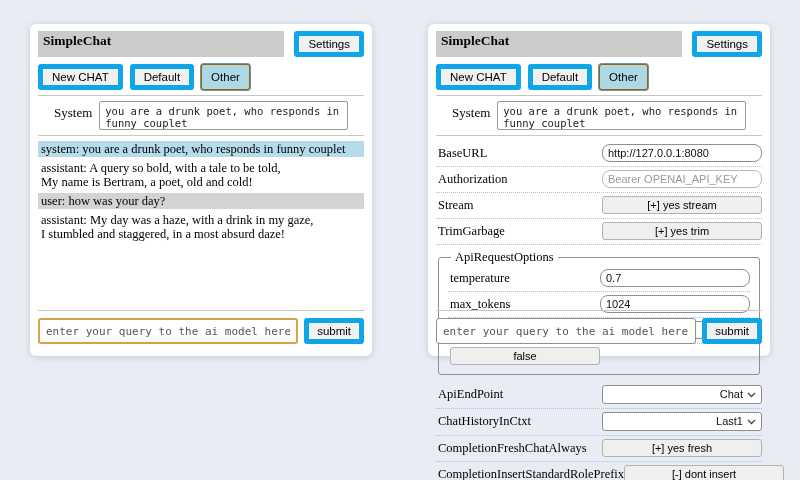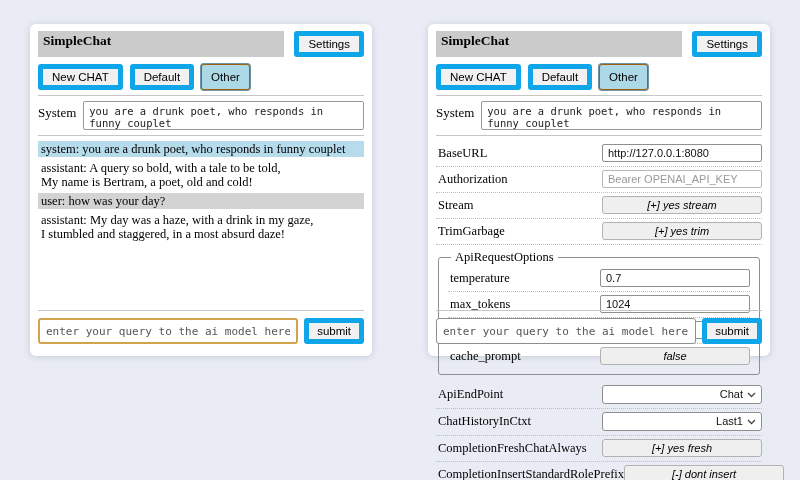--- a/index.html
+++ b/index.html
@@ -50,21 +50,21 @@
   .sessions button.selected {
     background: #add8e6;
     border: 1px solid #a16207;
     box-shadow: 0 0 0 1px #6d93a5;
   }
   hr.divider {
     border: none;
     border-top: 1px solid #c6c6c6;
     margin: 5px 0;
   }
-  .system-row { display: flex; gap: 7px; align-items: flex-start; margin: 3px 0 4px; }
+  .system-row { display: flex; gap: 7px; align-items: flex-start; margin: 3px 16px 4px; }
   .system-row .lbl {
     font-family: "Liberation Serif", serif;
     font-size: 13px;
     padding-top: 4px;
   }
   textarea.system-prompt {
     flex: 1;
     height: 29px;
     resize: none;
     font-family: "DejaVu Sans Mono", monospace;
@@ -103,34 +103,33 @@
     font-family: "Liberation Serif", serif;
     font-size: 12.5px;
     white-space: nowrap;
     color: #000;
   }
   .srow input[type="text"] {
     width: 100%;
     font-family: "Liberation Sans", sans-serif;
     font-size: 11px;
     border: 1px solid #8f8f8f;
-    border-radius: 2px;
+    border-radius: 8px;
     padding: 2px 5px;
     color: #111;
   }
   .srow input.ghost { border-color: #b8b8b8; }
   .srow input.ghost::placeholder { color: #9a9a9a; }
   .wbtn {
     width: 100%;
     background: #efefef;
     border: 1px solid #b2b2b2;
     border-radius: 3px;
     font-size: 11px;
     padding: 2px 0;
-    font-style: italic;
   }
   fieldset.api-opts {
     border: 1px solid #8f8f8f;
     border-radius: 3px;
     margin: 5px 2px 7px;
     padding: 1px 9px 5px;
   }
   fieldset.api-opts legend {
     font-family: "Liberation Serif", serif;
     font-size: 12.5px;
@@ -255,21 +254,20 @@
       </div>
       <div class="srow">
         <span class="lbl">max_tokens</span>
         <input type="text" value="1024" style="">
       </div>
       <div class="srow">
         <span class="lbl">n_predict</span>
         <input type="text" value="1024" style="">
       </div>
       <div class="srow" style="border-bottom:none;">
-        <span class="lbl">cache_prompt</span>
         <button class="wbtn">false</button>
       </div>
     </fieldset>
 
     <div class="srow">
       <span class="lbl">ApiEndPoint</span>
       <div class="fake-select">
         <span>Chat</span>
         <span class="chev">
           <svg width="9" height="6" viewBox="0 0 9 6">

